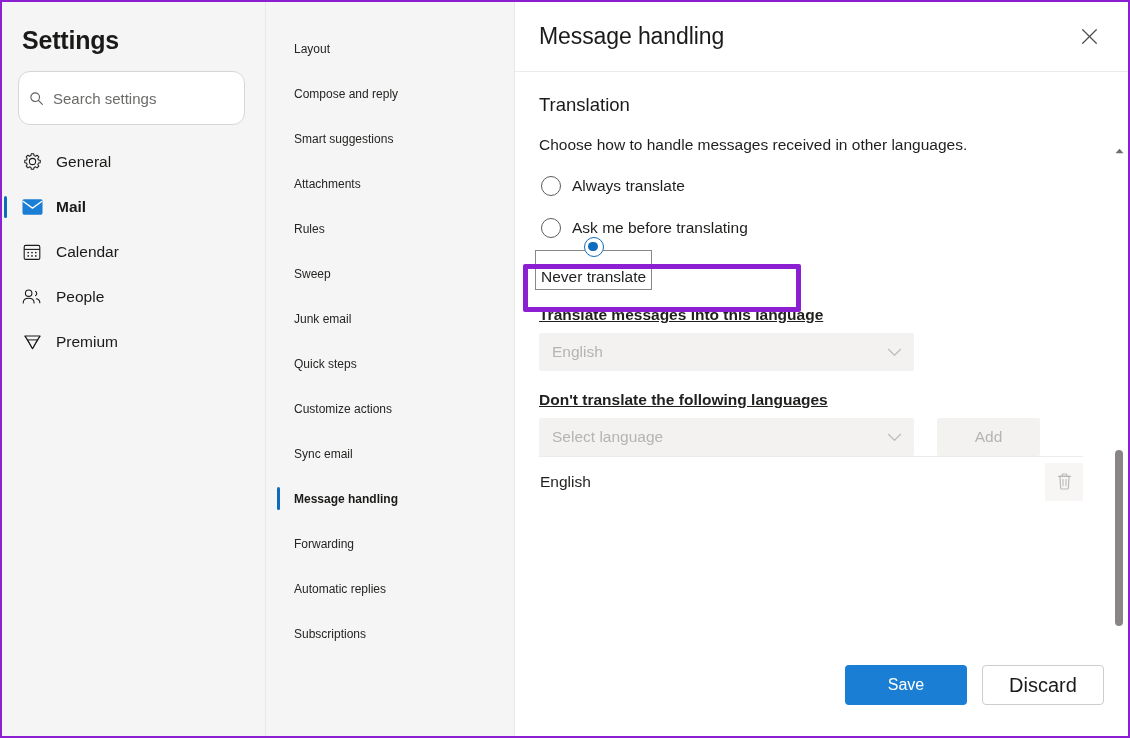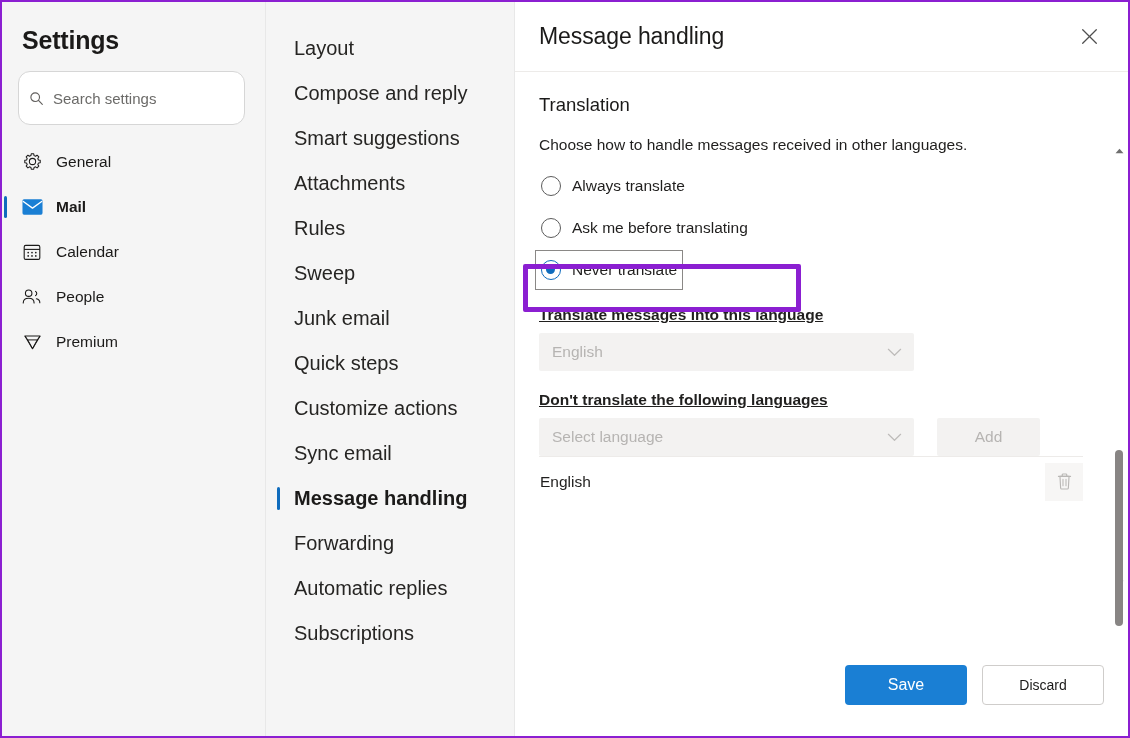--- a/index.html
+++ b/index.html
@@ -87,21 +87,21 @@
     flex: 0 0 249px;
     background: #f5f5f5;
     border-right: 1px solid #e8e8e8;
     padding-top: 24px;
   }
   .subnav-item {
     height: 45px;
     display: flex;
     align-items: center;
     padding-left: 28px;
-    font-size: 20px;
+    font-size: 12px;
     color: #262523;
     position: relative;
     cursor: pointer;
   }
   .subnav-item.selected { font-weight: 700; color: #1b1a19; }
   .subnav-item.selected::before {
     content: "";
     position: absolute;
     left: 11px; top: 11px;
     width: 3px; height: 23px;
@@ -184,20 +184,21 @@
     position: absolute;
     left: 3.6px; top: 3.6px;
     width: 9.6px; height: 9.6px;
     border-radius: 50%;
     background: #0f6cbd;
   }
   .radio-label { font-size: 15.5px; color: #201f1e; }
   .radio-row.focused {
     outline: 1px solid #8a8886;
     outline-offset: 3px;
+    flex-direction: column;
   }
 
   
   .highlight-box {
     position: absolute;
     border: 5px solid #8b1fd1;
     border-radius: 2px;
     pointer-events: none;
     left: 8px;
     top: 192px;
@@ -307,21 +308,21 @@
     font-size: 16px;
     font-family: "Liberation Sans", sans-serif;
     cursor: pointer;
   }
   .btn-secondary {
     width: 122px; height: 40px;
     background: #ffffff;
     color: #1b1a19;
     border: 1px solid #cfcdcb;
     border-radius: 4px;
-    font-size: 14px;
+    font-size: 20px;
     font-family: "Liberation Sans", sans-serif;
     cursor: pointer;
   }
 </style>
 </head>
 <body>
 
 <div class="window">
 
   <div class="sidebar">

